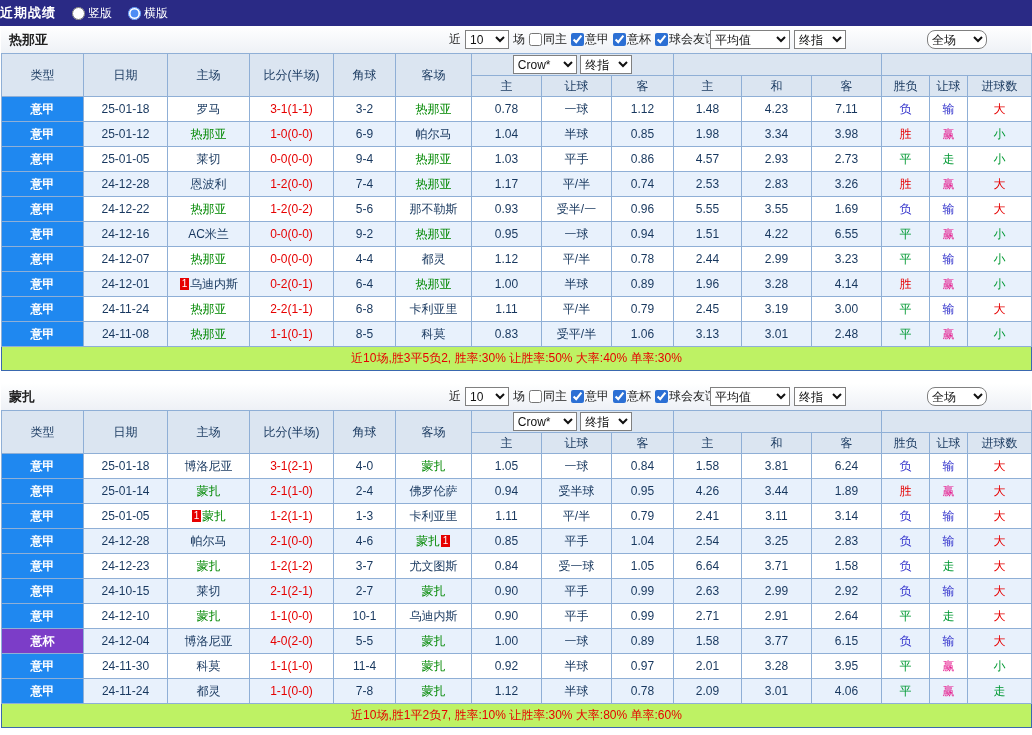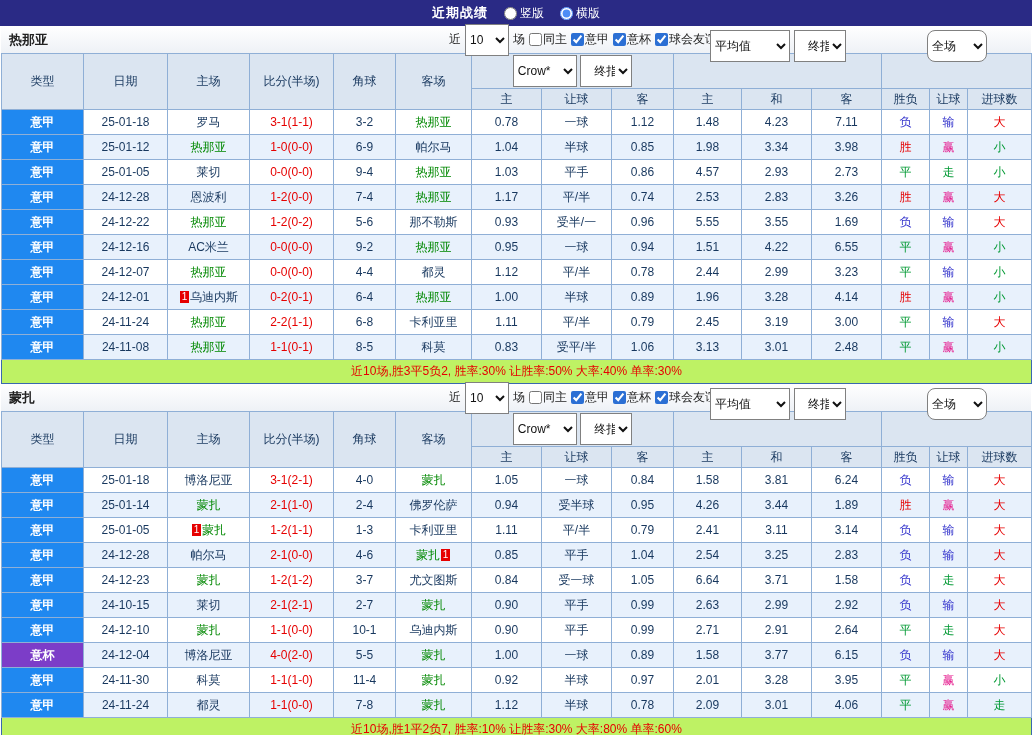--- a/index.html
+++ b/index.html
@@ -9,30 +9,30 @@
     width:1032px;
     background:#fff;
     font-family:"Liberation Sans","DejaVu Sans",sans-serif;
     font-size:12px;
     color:#17375e;
   }
   
   .topbar {
     height:26px;
     background:var(--topbar-bg,#2a2a85);
-    display:flex; align-items:center; justify-content:center; gap:16px;
+    display:flex; align-items:center; gap:16px;
     color:#fff;
   }
   .topbar .title { font-weight:bold; font-size:13px; letter-spacing:1px; }
   .topbar label { display:inline-flex; align-items:center; gap:3px; cursor:pointer; }
   .topbar input[type=radio] { margin:0; accent-color:#4d8df5; }
 
   
   section { margin:0 1px; }
-  .sec2 { margin-top:0; }
+  .sec2 { margin-top:12px; }
   .strip {
     position:relative; height:27px;
     display:flex; align-items:center;
     background:linear-gradient(#ffffff,#eef1f6);
   }
   .strip .team-title { font-weight:bold; font-size:13px; color:#222; padding-left:8px; }
   .filters {
     position:absolute; left:448px; top:0; height:27px;
     display:flex; align-items:center; gap:4px; color:#222; white-space:nowrap;
   }
@@ -40,26 +40,26 @@
   .filters input[type=checkbox] { width:13px; height:13px; margin:0; accent-color:#2b6fd4; }
   .dd-avg {
     position:absolute; left:674px; top:4px; width:206px;
     display:flex; justify-content:center; gap:4px;
   }
   .dd-full {
     position:absolute; left:882px; top:4px; width:148px;
     display:flex; justify-content:center;
   }
   select {
-    font-size:12px; height:32px;
+    font-size:12px; height:19px;
     border:1px solid #808080; background:#fff; color:#111;
   }
   .sel-count { width:44px; }
   .sel-crow { width:64px; }
-  .sel-period { width:52px;padding-left:9px; }
+  .sel-period { width:52px; }
   .sel-avg { width:80px; }
   .sel-full { width:60px;border-radius:8px; }
 
   
   table {
     width:1030px; border-collapse:collapse; table-layout:fixed;
     border:1px solid #3a68ae;
   }
   th, td {
     border:1px solid #8fafd6;

